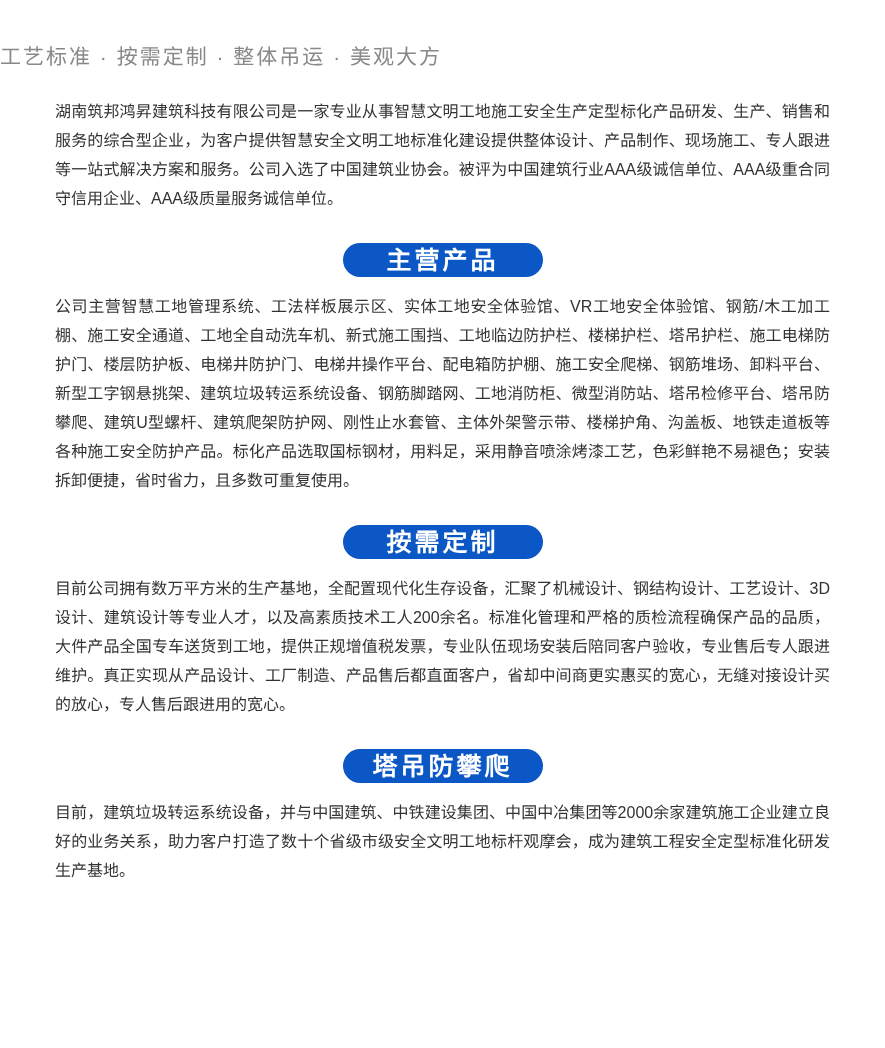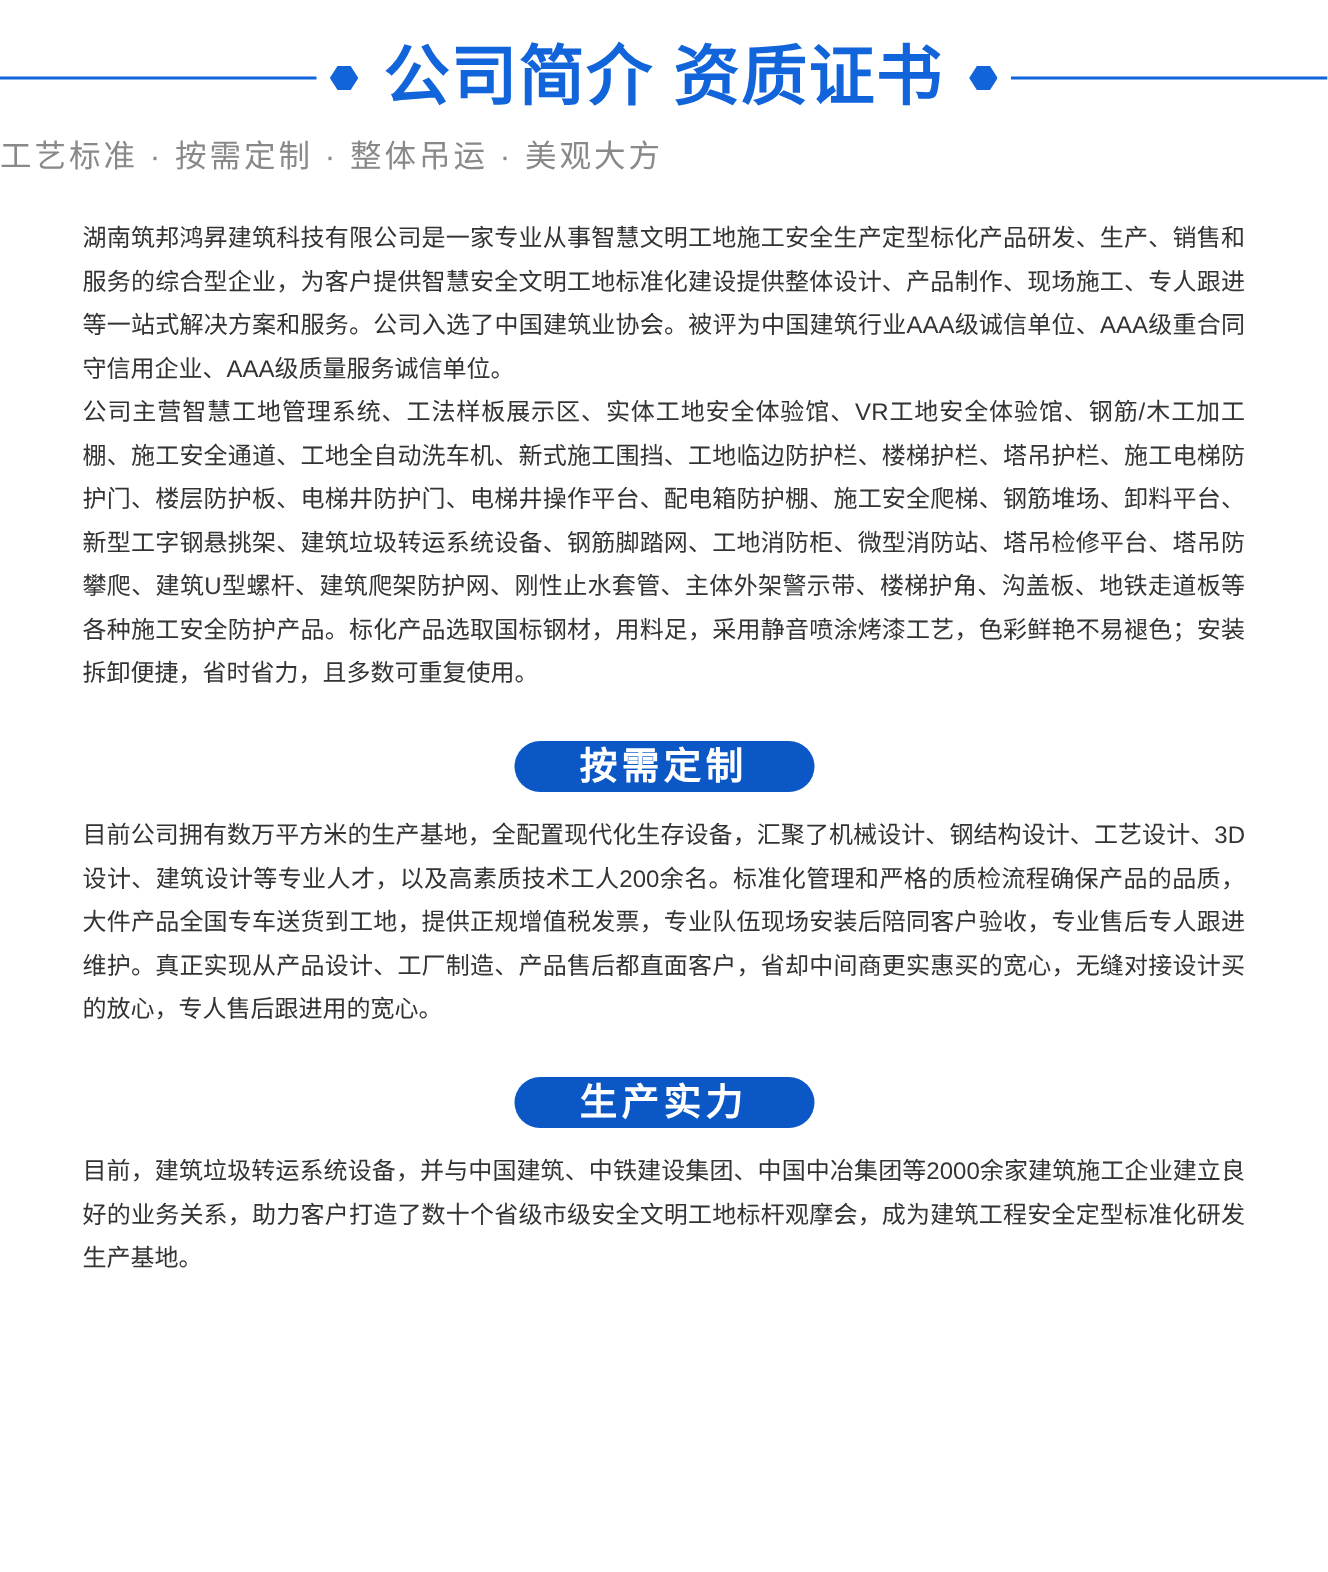--- a/index.html
+++ b/index.html
@@ -48,36 +48,30 @@
     color:#ffffff;text-align:center;
     font-size:25px;font-weight:700;letter-spacing:3px;
   }
 </style>
 </head>
 <body>
 
 <div class="page">
 
   <div class="header">
-    <div class="title-row">
-      <span class="rule"></span>
-      <span class="hex"></span>
-      <h1 class="title">公司简介 资质证书</h1>
-      <span class="hex"></span>
-      <span class="rule"></span>
-    </div>
     <div class="subtitle">工艺标准 · 按需定制 · 整体吊运 · 美观大方</div>
   </div>
 
   <div class="content">
 
     <p class="body intro">湖南筑邦鸿昇建筑科技有限公司是一家专业从事智慧文明工地施工安全生产定型标化产品研发、生产、销售和服务的综合型企业，为客户提供智慧安全文明工地标准化建设提供整体设计、产品制作、现场施工、专人跟进等一站式解决方案和服务。公司入选了中国建筑业协会。被评为中国建筑行业AAA级诚信单位、AAA级重合同守信用企业、AAA级质量服务诚信单位。</p>
 
+    <div class="badge">主营产品</div>
     <p class="body">公司主营智慧工地管理系统、工法样板展示区、实体工地安全体验馆、VR工地安全体验馆、钢筋/木工加工棚、施工安全通道、工地全自动洗车机、新式施工围挡、工地临边防护栏、楼梯护栏、塔吊护栏、施工电梯防护门、楼层防护板、电梯井防护门、电梯井操作平台、配电箱防护棚、施工安全爬梯、钢筋堆场、卸料平台、新型工字钢悬挑架、建筑垃圾转运系统设备、钢筋脚踏网、工地消防柜、微型消防站、塔吊检修平台、塔吊防攀爬、建筑U型螺杆、建筑爬架防护网、刚性止水套管、主体外架警示带、楼梯护角、沟盖板、地铁走道板等各种施工安全防护产品。标化产品选取国标钢材，用料足，采用静音喷涂烤漆工艺，色彩鲜艳不易褪色；安装拆卸便捷，省时省力，且多数可重复使用。</p>
 
     <div class="badge">按需定制</div>
     <p class="body">目前公司拥有数万平方米的生产基地，全配置现代化生存设备，汇聚了机械设计、钢结构设计、工艺设计、3D设计、建筑设计等专业人才，以及高素质技术工人200余名。标准化管理和严格的质检流程确保产品的品质，大件产品全国专车送货到工地，提供正规增值税发票，专业队伍现场安装后陪同客户验收，专业售后专人跟进维护。真正实现从产品设计、工厂制造、产品售后都直面客户，省却中间商更实惠买的宽心，无缝对接设计买的放心，专人售后跟进用的宽心。</p>
 
-    <div class="badge">生产实力</div>
+    <div class="badge">塔吊防攀爬</div>
     <p class="body">目前，建筑垃圾转运系统设备，并与中国建筑、中铁建设集团、中国中冶集团等2000余家建筑施工企业建立良好的业务关系，助力客户打造了数十个省级市级安全文明工地标杆观摩会，成为建筑工程安全定型标准化研发生产基地。</p>
 
   </div>
 </div>
 
 </body></html>

